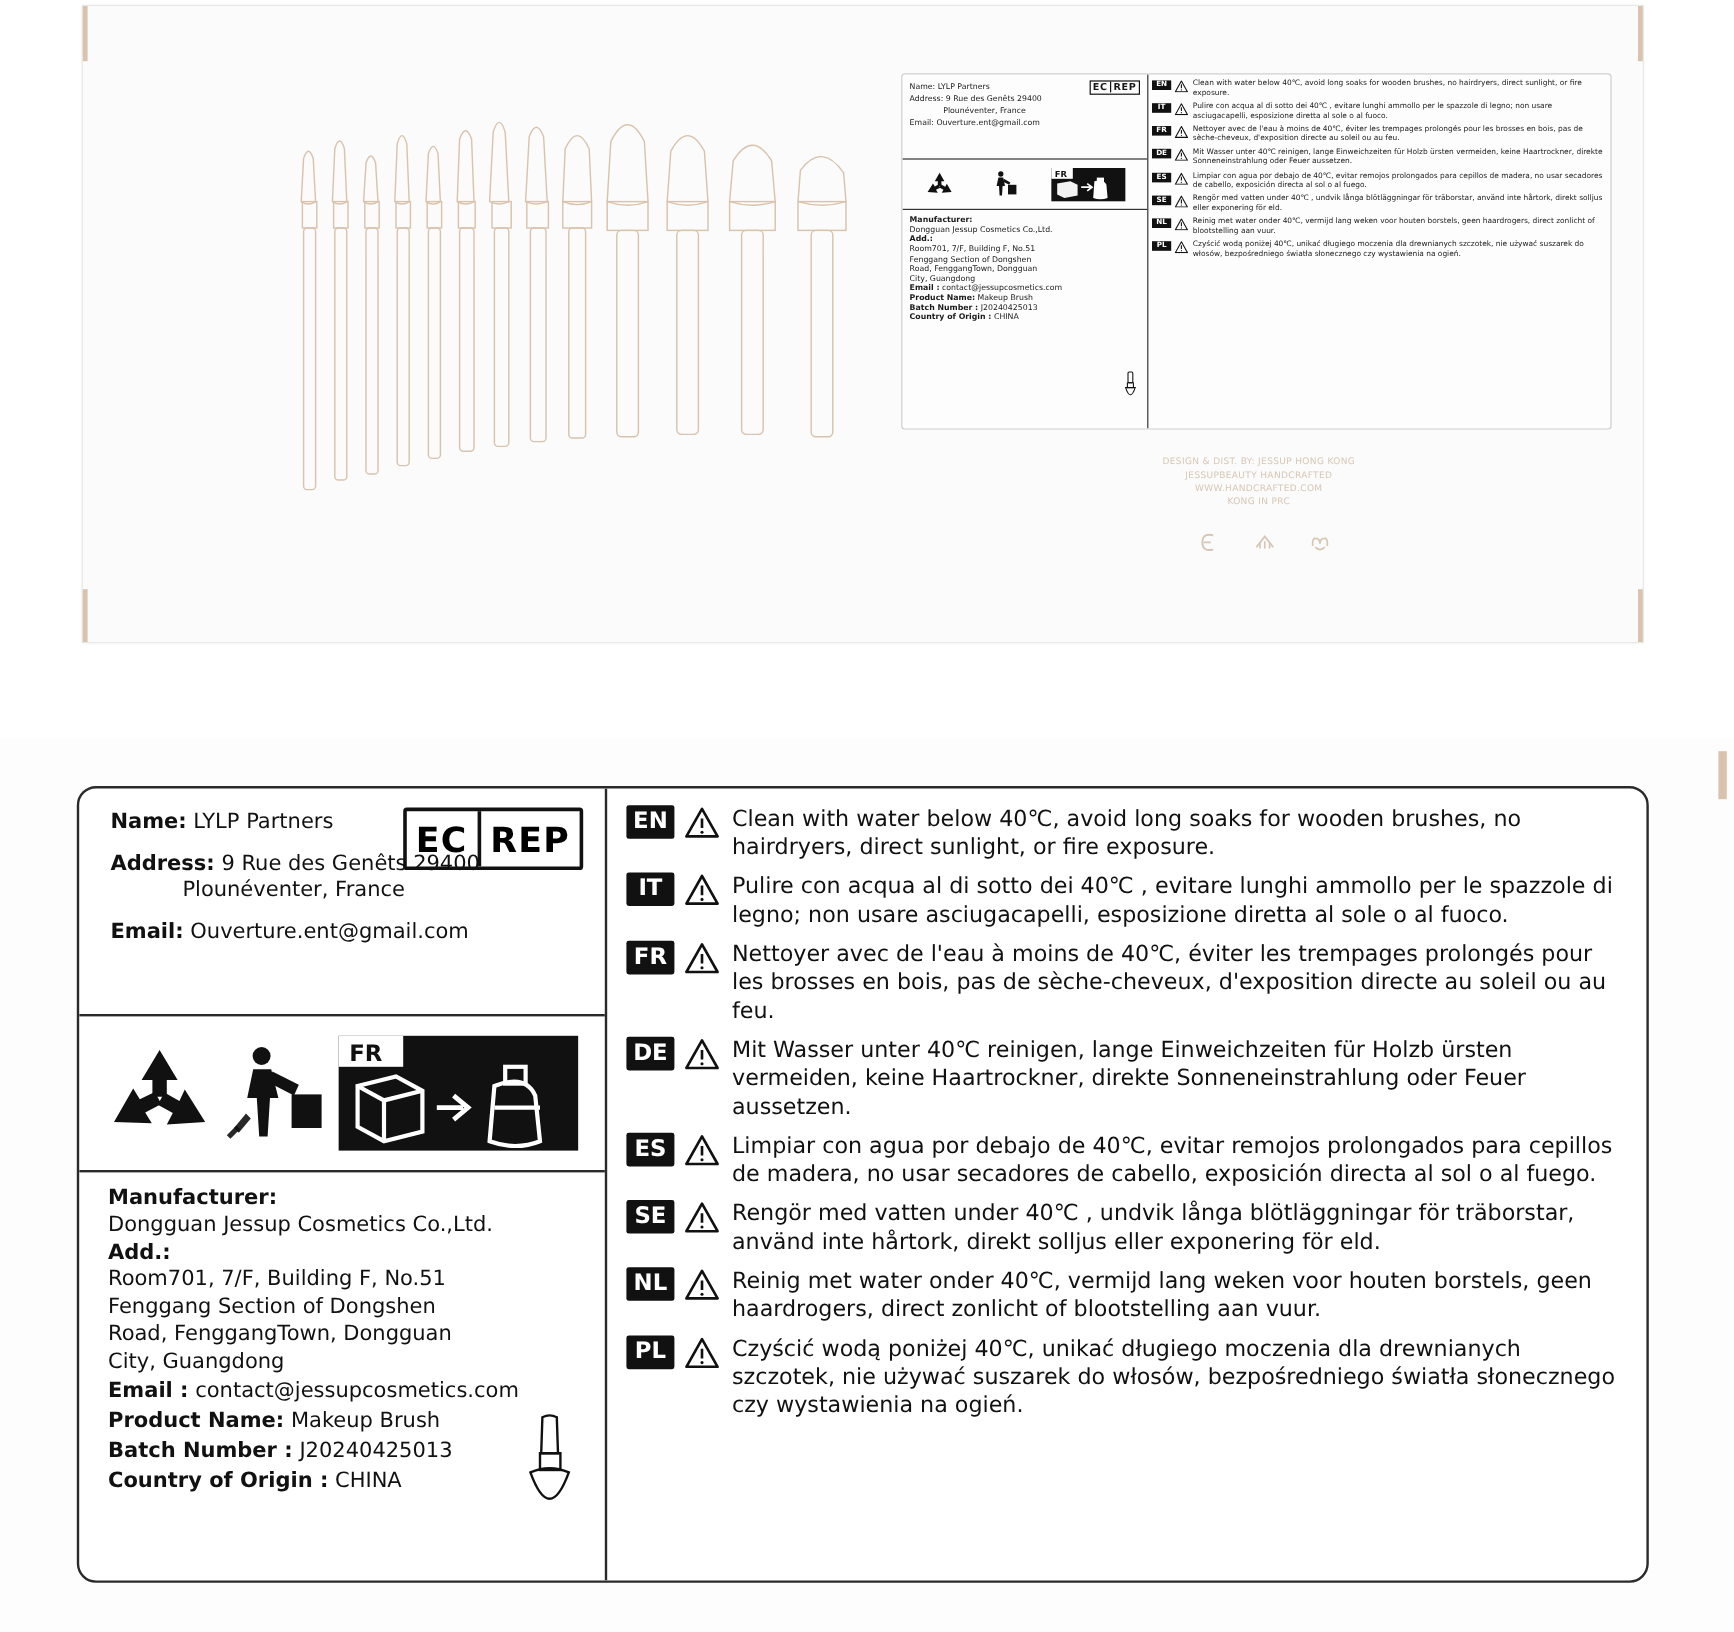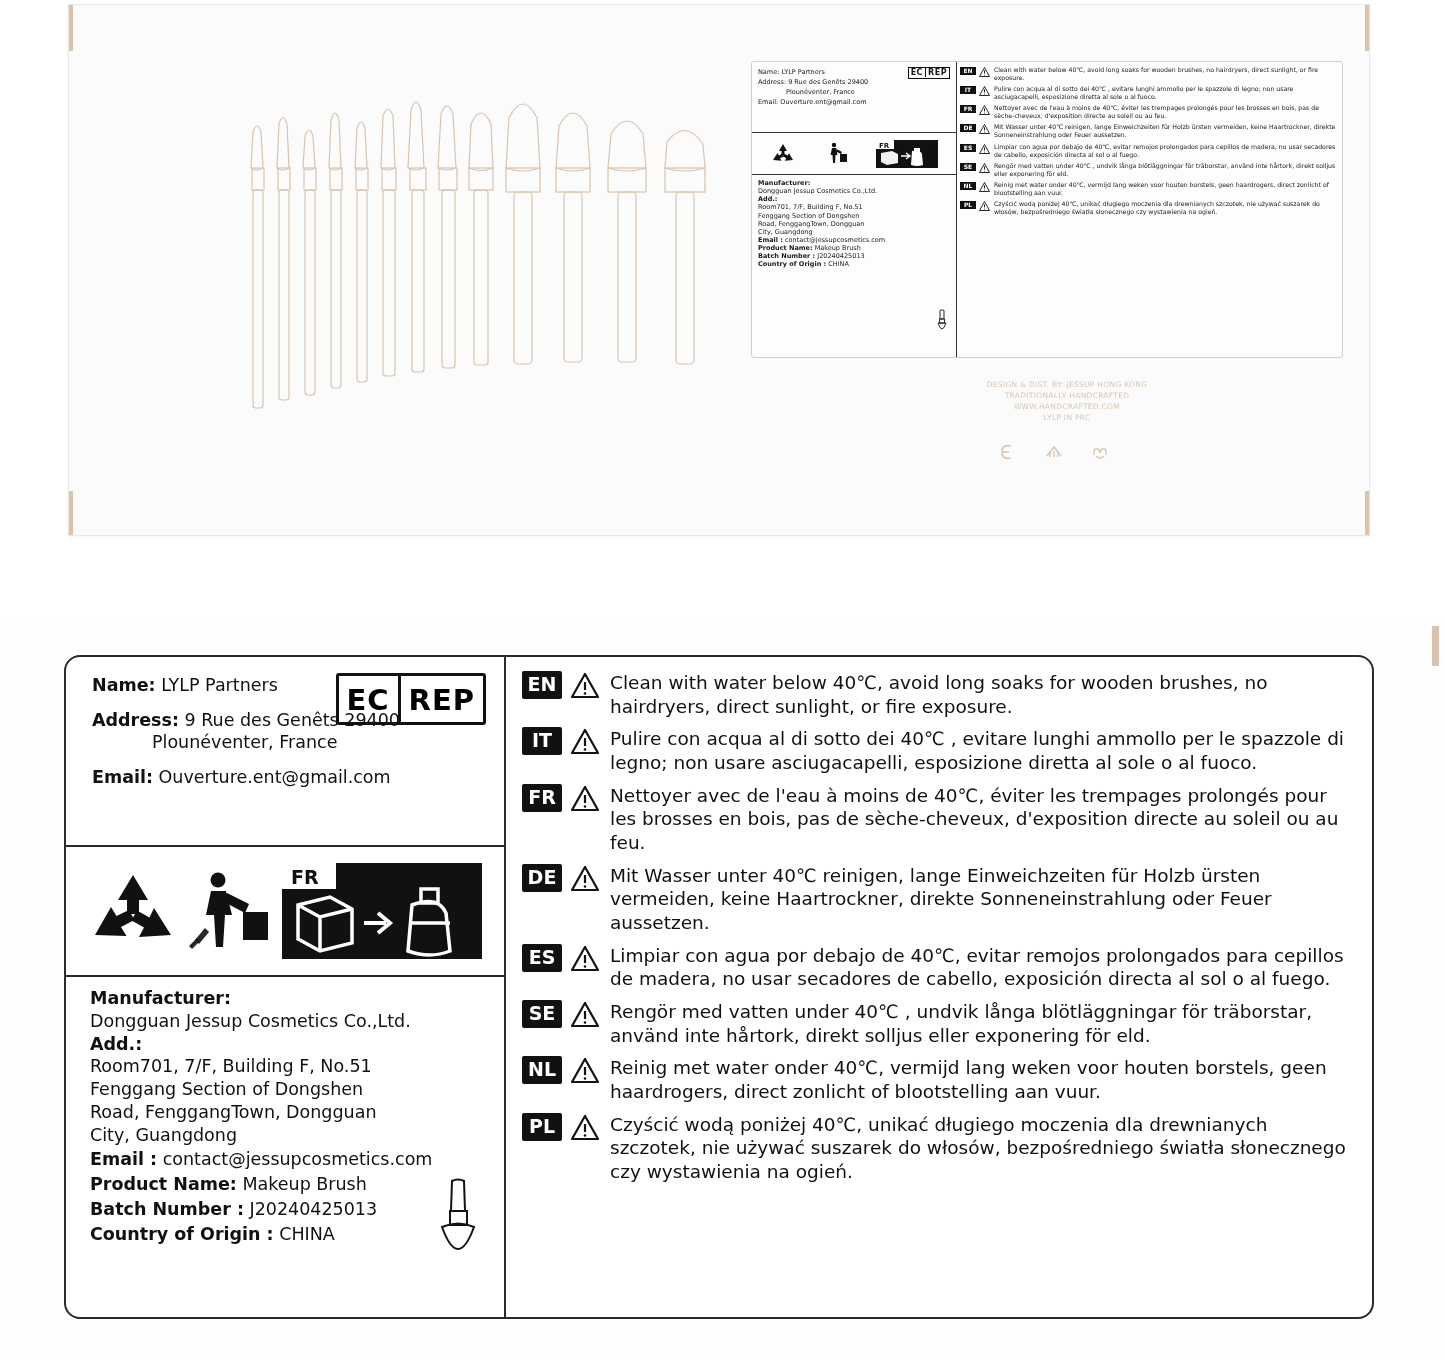--- a/index.html
+++ b/index.html
@@ -132,21 +132,21 @@
     text-align: center;
     flex-shrink: 0;
     margin-top: 1px;
   }
   .mini-warn { flex-shrink: 0; margin-right: 4px; margin-top: 1px; }
   .mini-text { font-size: 6.2px; line-height: 1.3; }
 
   
   .box-footer {
     position: absolute;
-    left: 868px;
+    left: 850px;
     top: 375px;
     width: 260px;
     text-align: center;
     color: #d8c6b4;
     font-size: 7.5px;
     line-height: 1.45;
     letter-spacing: 0.3px;
   }
   .box-footer-icons {
     position: absolute;
@@ -512,23 +512,23 @@
               <path d="M5.5 3.3 L5.5 6.5" stroke="#111" stroke-width="0.9"></path>
               <circle cx="5.5" cy="7.9" r="0.5" fill="#111"></circle>
             </svg>
           <div class="mini-text">Czyścić wodą poniżej 40℃, unikać długiego moczenia dla drewnianych szczotek, nie używać suszarek do włosów, bezpośredniego światła słonecznego czy wystawienia na ogień.</div>
         </div>
       </div>
     </div>
 
     <div class="box-footer">
       <div>DESIGN &amp; DIST. BY: JESSUP HONG KONG</div>
-      <div>TRADITIONALLY HANDCRAFTED</div>
+      <div>JESSUPBEAUTY HANDCRAFTED</div>
       <div>WWW.HANDCRAFTED.COM</div>
-      <div>LYLP IN PRC</div>
+      <div>KONG IN PRC</div>
     </div>
     <div class="box-footer-icons">
       <svg width="18" height="18" viewBox="0 0 18 18">
         <path d="M12 3 q-9 -2 -9 6 q0 8 9 6" fill="none" stroke="#d8c6b4" stroke-width="1.6"></path>
         <path d="M4 9 L10 9" stroke="#d8c6b4" stroke-width="1.6"></path>
       </svg>
       <svg width="18" height="18" viewBox="0 0 18 18">
         <path d="M2 13 L9 4 L16 13" fill="none" stroke="#d8c6b4" stroke-width="1.5"></path>
         <path d="M5 14 L5 9 M9 14 L9 8 M13 14 L13 9" stroke="#d8c6b4" stroke-width="1.4"></path>
       </svg>

